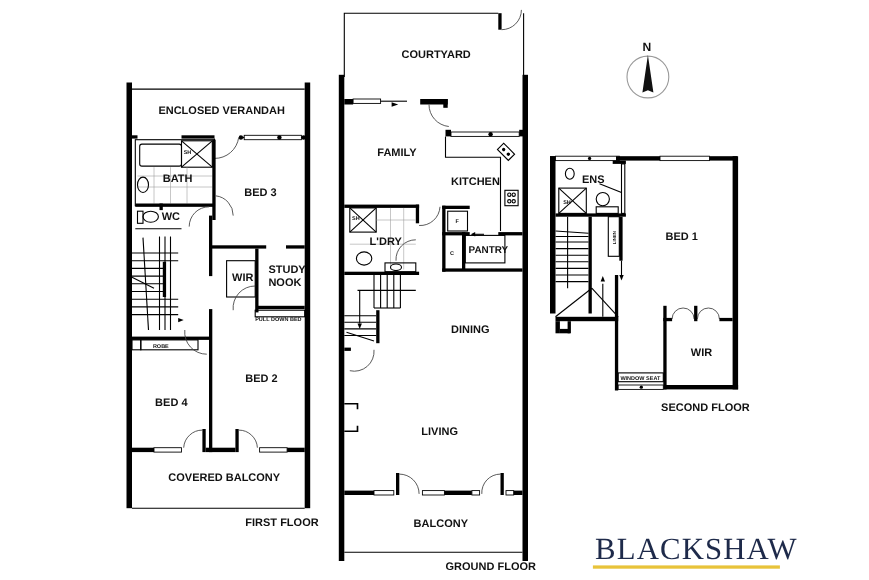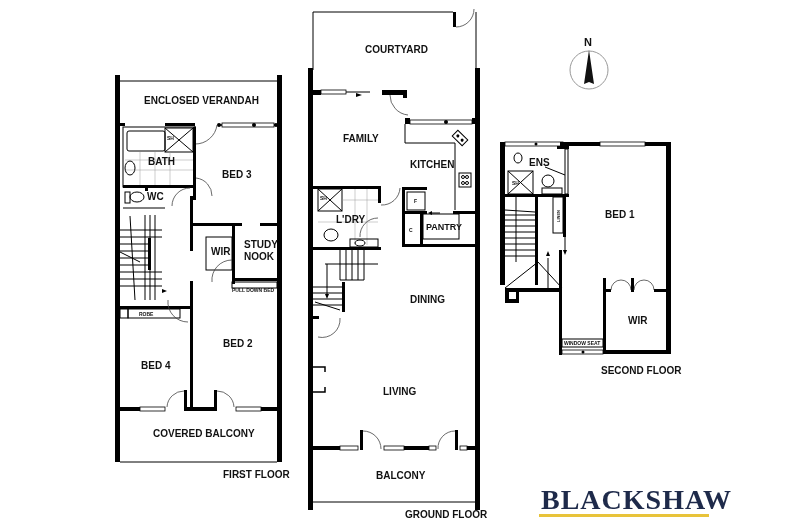--- a/index.html
+++ b/index.html
@@ -5,21 +5,21 @@
   html, body { margin: 0; padding: 0; background: #ffffff; }
   body { width: 790px; height: 527px; position: relative; overflow: hidden; font-family: "Liberation Sans", sans-serif; }
   svg { position: absolute; left: 0; top: 0; }
   .lbl { font-family: "Liberation Sans", sans-serif; font-weight: bold; fill: #111111; }
   .wall { fill: #000000; }
   .thin { stroke: #000; stroke-width: 1; fill: none; }
   .thin2 { stroke: #000; stroke-width: 1.5; fill: none; }
   .door { stroke: #444; stroke-width: 0.8; fill: none; }
   .win { fill: #ffffff; stroke: #000; stroke-width: 0.8; }
   .tile { stroke: #999; stroke-width: 0.5; fill: none; }
-  .brand { position: absolute; left: 541px; top: 484px; font-family: "Liberation Serif", serif; font-weight: bold; font-size: 28px; letter-spacing: 1px; color: #1e2a4a; }
+  .brand { position: absolute; left: 541px; top: 484px; font-family: "Liberation Serif", serif; font-weight: normal; font-size: 28px; letter-spacing: 1px; color: #1e2a4a; }
   .brand-line { position: absolute; left: 539px; top: 514px; width: 170px; height: 3px; background: #e8c33a; }
 </style>
 </head>
 <body>
 
 <svg width="790" height="527" viewBox="0 0 790 527" xmlns="http://www.w3.org/2000/svg">
 
   <g>
 
     <rect class="wall" x="115" y="75" width="5" height="387"></rect>

